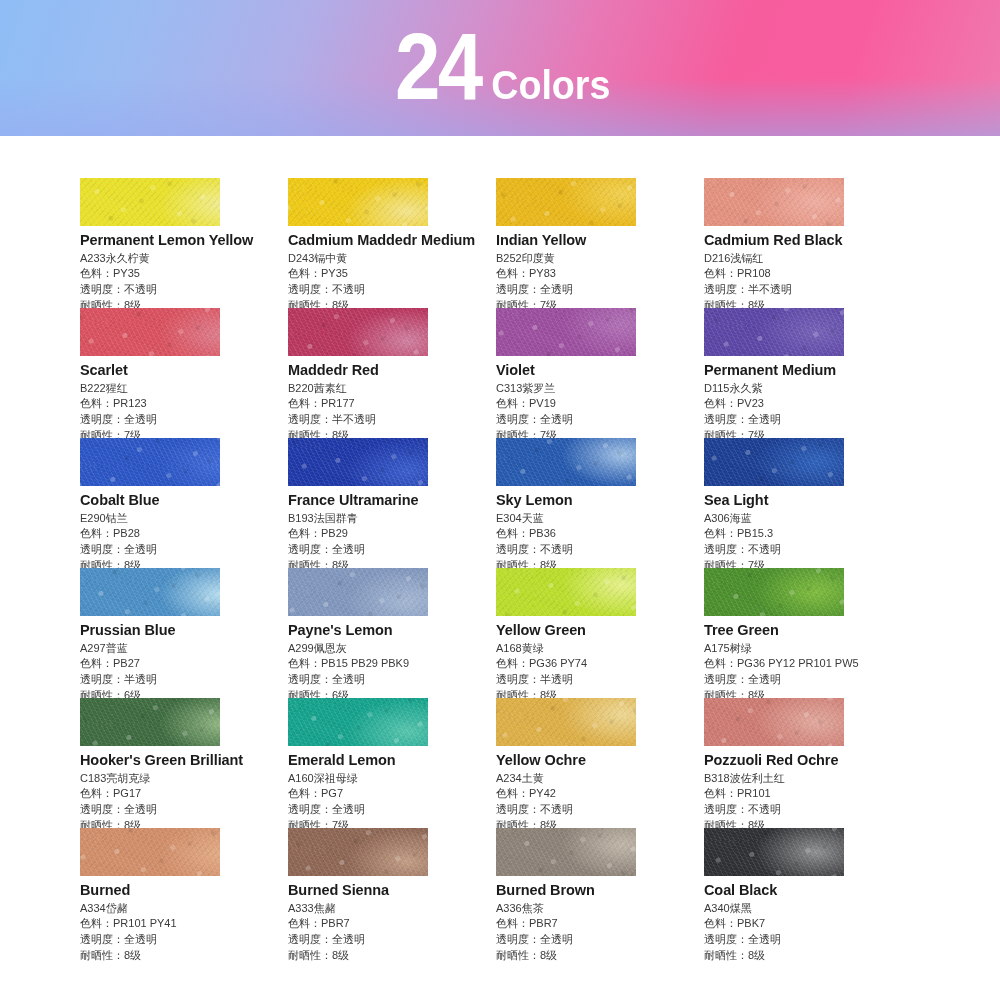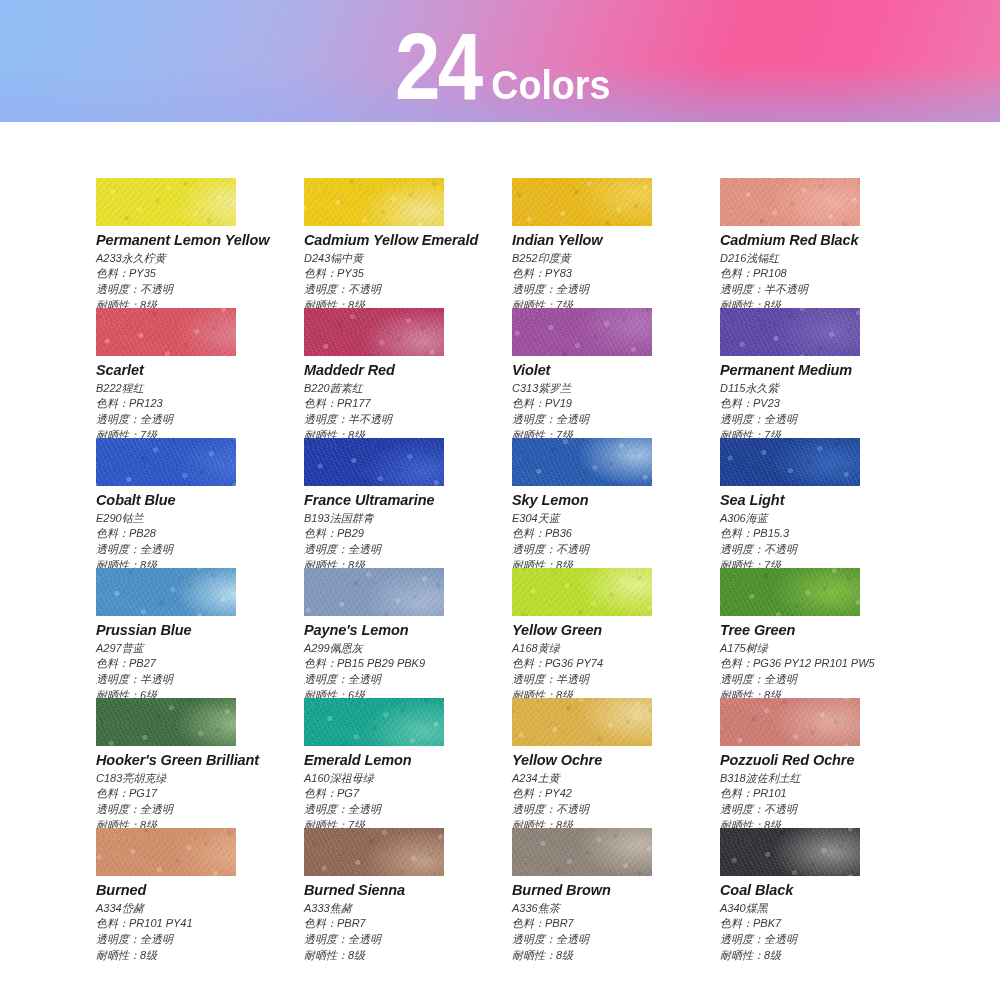--- a/index.html
+++ b/index.html
@@ -11,21 +11,21 @@
     height: 1000px;
     background: #ffffff;
     font-family: "Liberation Sans", "DejaVu Sans", sans-serif;
     overflow: hidden;
   }
 
   
   .banner {
     position: relative;
     width: 1000px;
-    height: 122px;
+    height: 136px;
     background:
       linear-gradient(108deg,
         #8fbdf5 0%,
         #9bbbf2 14%,
         #b0aee8 30%,
         #cf93cf 45%,
         #e878b5 58%,
         #f65d9d 72%,
         #f85e9f 84%,
         #ef7bb0 100%);
@@ -66,27 +66,26 @@
     letter-spacing: 0px;
     padding-bottom: 17px;
     padding-left: 12px;
     transform: scaleX(0.94);
     transform-origin: left bottom;
   }
 
   
   .grid {
     position: absolute;
-    left: 96px;
+    left: 80px;
     top: 178px;
     width: 832px;
     display: grid;
     grid-template-columns: repeat(4, 208px);
     grid-auto-rows: 130px;
-    font-style: italic;
   }
   .cell {
     width: 208px;
     height: 130px;
     position: relative;
   }
 
   .swatch {
     position: relative;
     width: 140px;
@@ -160,21 +159,21 @@
         <div>色料：PY35</div>
         <div>透明度：不透明</div>
         <div>耐晒性：8级</div>
       </div>
     </div>
     <div class="cell">
       <div class="swatch" style="background: rgb(237, 201, 22);">
         <div class="wash" style="background: radial-gradient(70% 110% at 85% 70%, rgb(242, 228, 140) 0%, rgba(255, 255, 255, 0) 62%);"></div>
         <div class="tex" style="background-position: 17px 11px;"></div>
       </div>
-      <div class="name">Cadmium Yellow Emerald</div>
+      <div class="name">Cadmium Maddedr Medium</div>
       <div class="meta">
         <div>D243镉中黄</div>
         <div>色料：PY35</div>
         <div>透明度：不透明</div>
         <div>耐晒性：8级</div>
       </div>
     </div>
     <div class="cell">
       <div class="swatch" style="background: rgb(232, 183, 26);">
         <div class="wash" style="background: radial-gradient(70% 110% at 90% 35%, rgb(240, 207, 77) 0%, rgba(255, 255, 255, 0) 62%);"></div>

